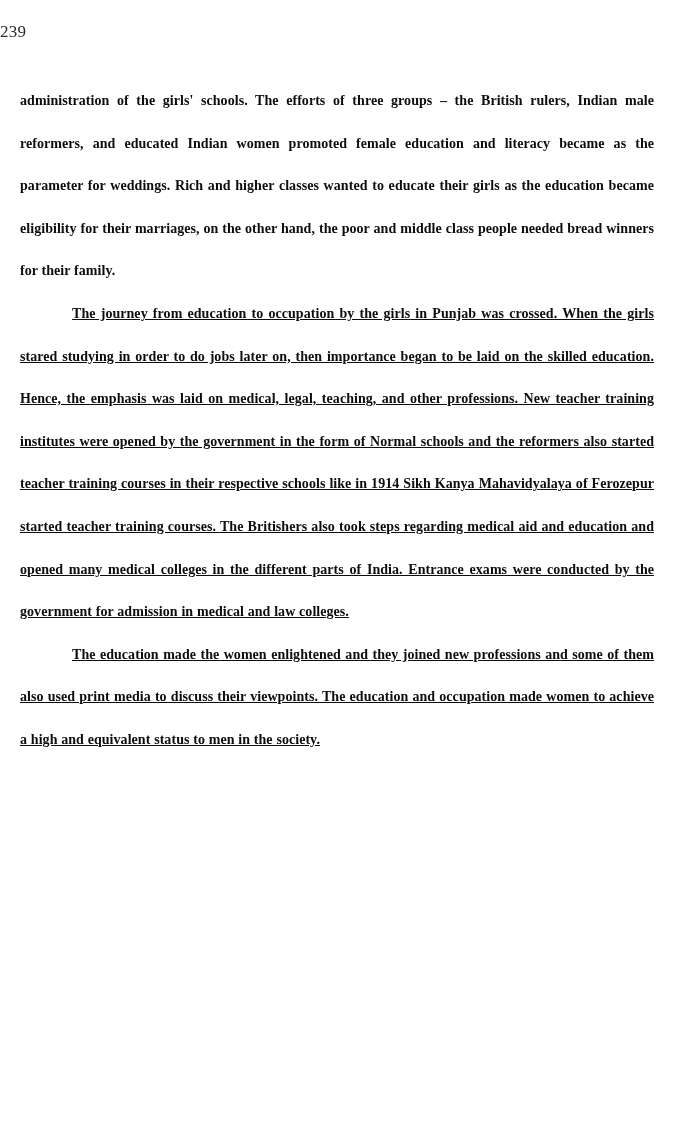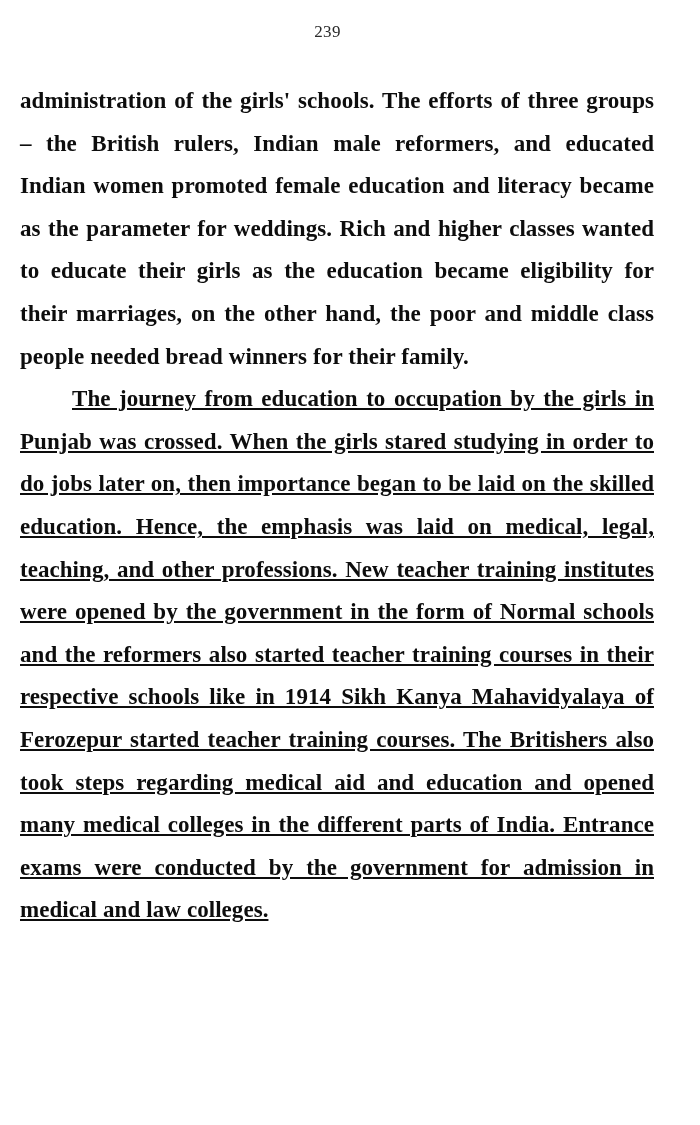--- a/index.html
+++ b/index.html
@@ -14,37 +14,37 @@
     background: #ffffff;
     overflow: hidden;
     font-family: "Liberation Serif", "DejaVu Serif", serif;
     -webkit-font-smoothing: antialiased;
   }
   .folio {
     position: absolute;
     top: 22px;
     left: 0;
     width: 655px;
-    text-align: center;
+    text-align: left;
     font-family: "Liberation Serif", "DejaVu Serif", serif;
     font-size: 17px;
     font-weight: 400;
     color: #2a2a2a;
     letter-spacing: 0.3px;
   }
   .body-block {
     position: absolute;
     top: 80px;
     left: 20px;
     width: 634px;
   }
   .para {
     margin: 0;
     font-family: "Liberation Serif", "DejaVu Serif", serif;
-    font-size: 23px;
+    font-size: 14px;
     font-weight: bold;
     color: #0d0d0d;
     line-height: 42.6px;
     text-align: justify;
     text-justify: inter-word;
     -moz-text-align-last: left;
     text-align-last: left;
     letter-spacing: 0.05px;
     word-spacing: 0.2px;
   }
@@ -59,15 +59,16 @@
 </head>
 <body>
 
 <div class="page">
 
   <div class="folio">239</div>
 
   <div class="body-block">
     <p class="para">administration of the girls' schools. The efforts of three groups – the British rulers, Indian male reformers, and educated Indian women promoted female education and literacy became as the parameter for weddings. Rich and higher classes wanted to educate their girls as the education became eligibility for their marriages, on the other hand, the poor and middle class people needed bread winners for their family.</p>
     <p class="para indented">The journey from education to occupation by the girls in Punjab was crossed. When the girls stared studying in order to do jobs later on, then importance began to be laid on the skilled education. Hence, the emphasis was laid on medical, legal, teaching, and other professions. New teacher training institutes were opened by the government in the form of Normal schools and the reformers also started teacher training courses in their respective schools like in 1914 Sikh Kanya Mahavidyalaya of Ferozepur started teacher training courses. The Britishers also took steps regarding medical aid and education and opened many medical colleges in the different parts of India. Entrance exams were conducted by the government for admission in medical and law colleges.</p>
+    <p class="para indented">The education made the women enlightened and they joined new professions and some of them also used print media to discuss their viewpoints. The education and occupation made women to achieve a high and equivalent status to men in the society.</p>
   </div>
 
 </div>
 
 </body></html>

